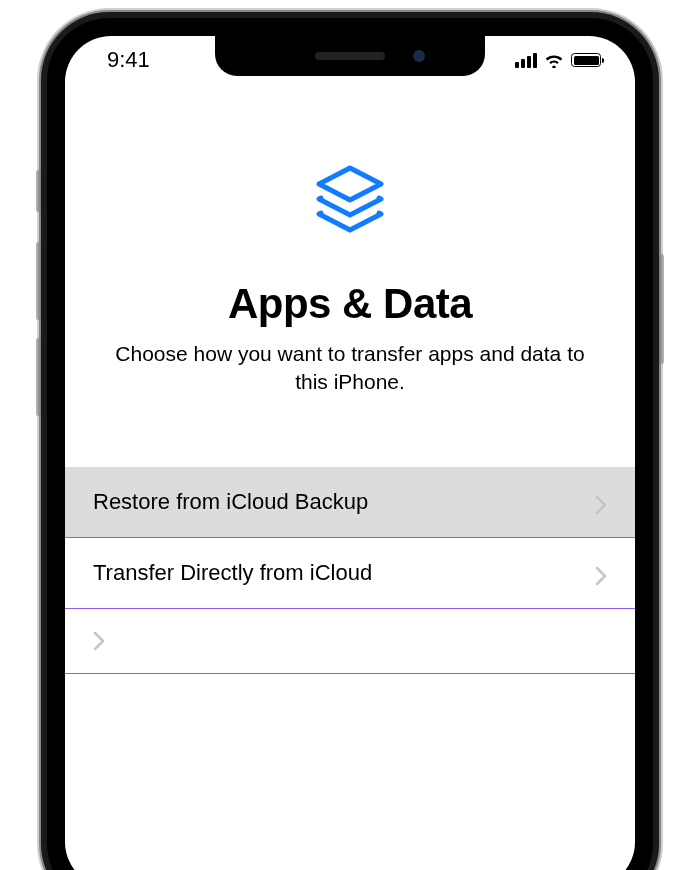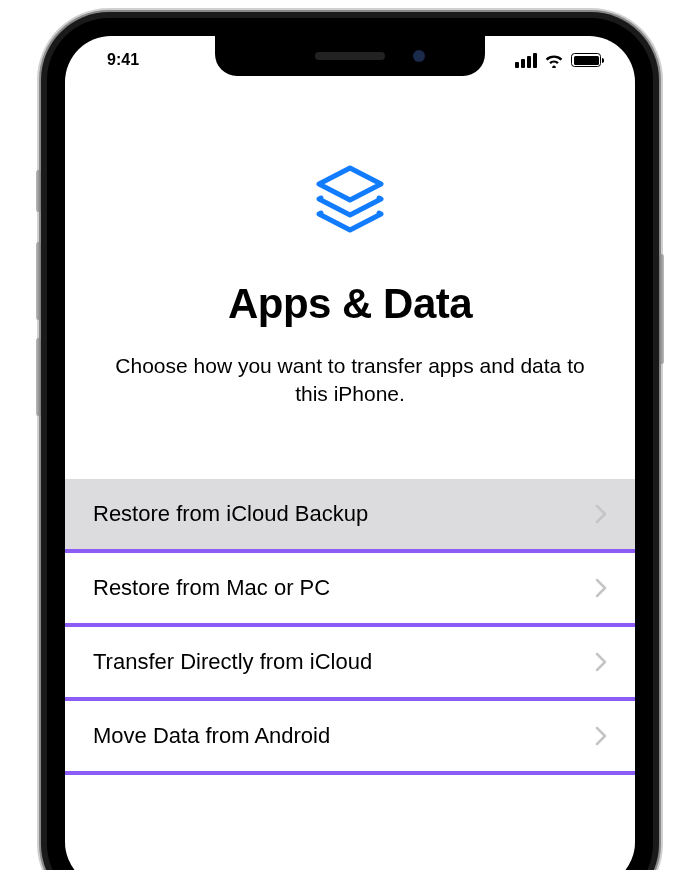--- a/index.html
+++ b/index.html
@@ -85,22 +85,22 @@
       left: 0;
       right: 0;
       height: 48px;
       display: flex;
       justify-content: space-between;
       align-items: center;
       padding: 0 28px;
       z-index: 5;
     }
     .status-left {
-      font-size: 16px;
-      font-weight: 700;
+      font-size: 22px;
+      font-weight: 400;
       color: #000;
       padding-left: 14px;
     }
     .status-right {
       display: flex;
       align-items: center;
       gap: 7px;
       padding-right: 6px;
     }
     .cellular { display: flex; align-items: flex-end; gap: 2px; }
@@ -134,37 +134,37 @@
       margin-top: 76px;
       margin-bottom: 30px;
     }
     .title {
       font-size: 42px;
       font-weight: 700;
       color: #000;
       letter-spacing: -0.5px;
     }
     .subtitle {
-      margin-top: 24px;
+      margin-top: 12px;
       font-size: 21px;
       color: #000;
       text-align: center;
       line-height: 1.35;
       padding: 0 36px;
     }
     .options {
       width: 100%;
       margin-top: 70px;
     }
     .option-row {
       display: flex;
-      align-items: center;
+      align-items: flex-end;
       justify-content: space-between;
       padding: 22px 28px 22px 28px;
-      border-bottom: 4px solid #8b5cf6;
+      border-bottom: 1px solid #8b5cf6;
       cursor: pointer;
     }
     .option-row.selected { background: #dcdcde; }
     .option-label {
       font-size: 22px;
       color: #000;
       font-weight: 400;
     }
     .chevron {
       color: #c5c5c7;
@@ -220,37 +220,28 @@
         <div class="options">
           <div class="option-row selected">
             <span class="option-label">Restore from iCloud Backup</span>
             <span class="chevron">
               <svg width="12" height="20" viewBox="0 0 12 20">
                   <path d="M2 2l8 8-8 8" fill="none" stroke="#c5c5c7" stroke-width="2.5" stroke-linecap="round" stroke-linejoin="round"></path>
                 </svg>
             </span>
           </div>
           <div class="option-row">
-            <span class="option-label">Restore from Mac or PC</span>
-            <span class="chevron">
-              <svg width="12" height="20" viewBox="0 0 12 20">
-                  <path d="M2 2l8 8-8 8" fill="none" stroke="#c5c5c7" stroke-width="2.5" stroke-linecap="round" stroke-linejoin="round"></path>
-                </svg>
-            </span>
-          </div>
-          <div class="option-row">
             <span class="option-label">Transfer Directly from iCloud</span>
             <span class="chevron">
               <svg width="12" height="20" viewBox="0 0 12 20">
                   <path d="M2 2l8 8-8 8" fill="none" stroke="#c5c5c7" stroke-width="2.5" stroke-linecap="round" stroke-linejoin="round"></path>
                 </svg>
             </span>
           </div>
           <div class="option-row">
-            <span class="option-label">Move Data from Android</span>
             <span class="chevron">
               <svg width="12" height="20" viewBox="0 0 12 20">
                   <path d="M2 2l8 8-8 8" fill="none" stroke="#c5c5c7" stroke-width="2.5" stroke-linecap="round" stroke-linejoin="round"></path>
                 </svg>
             </span>
           </div>
         </div>
       </div>
 
     </div>

